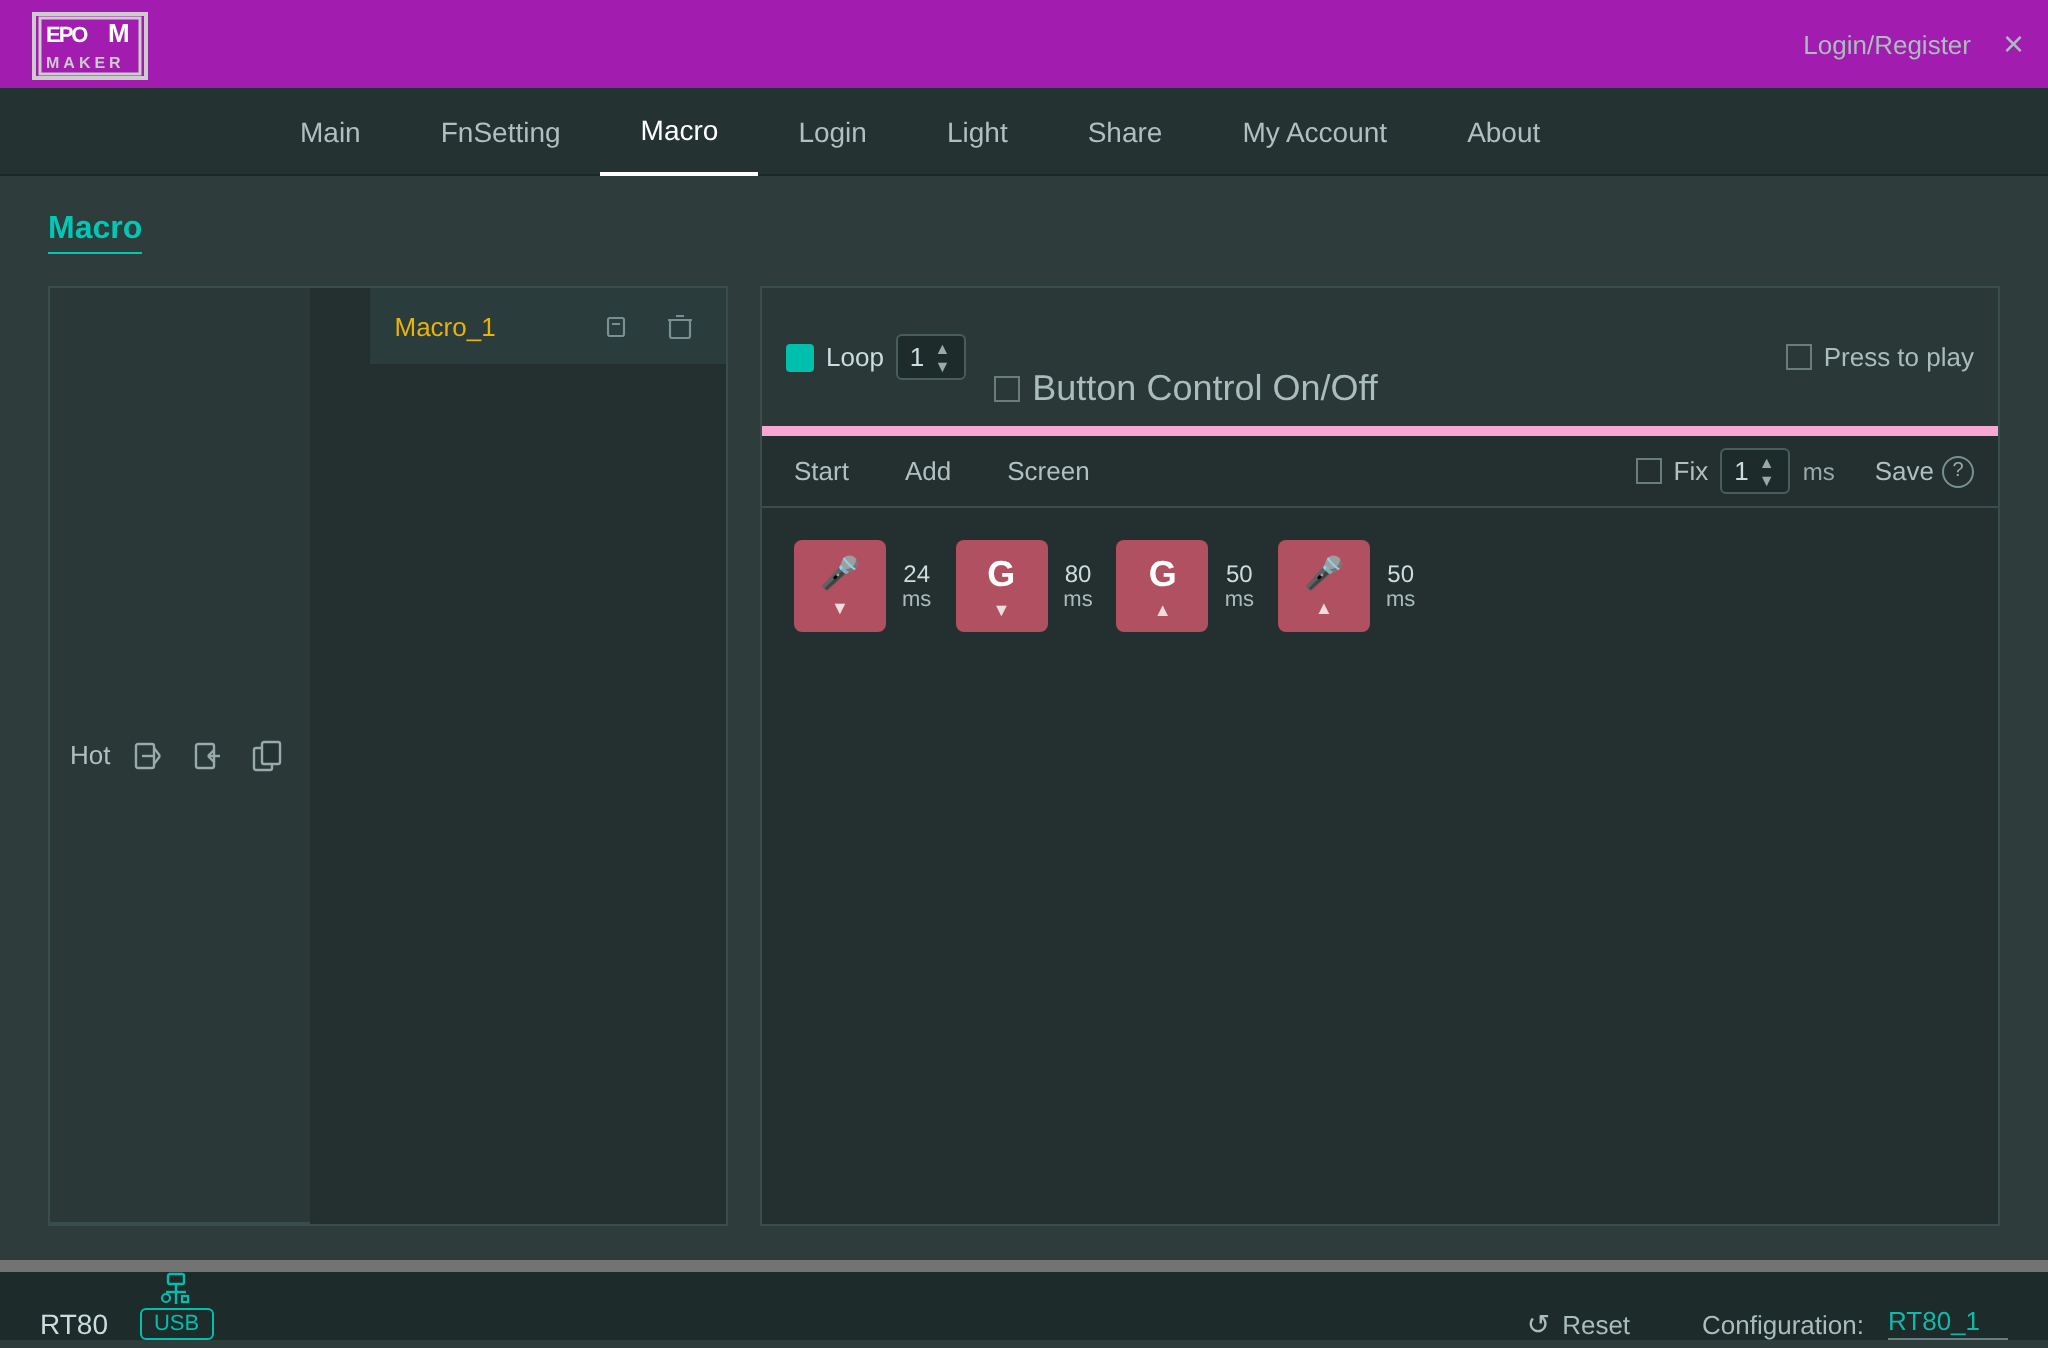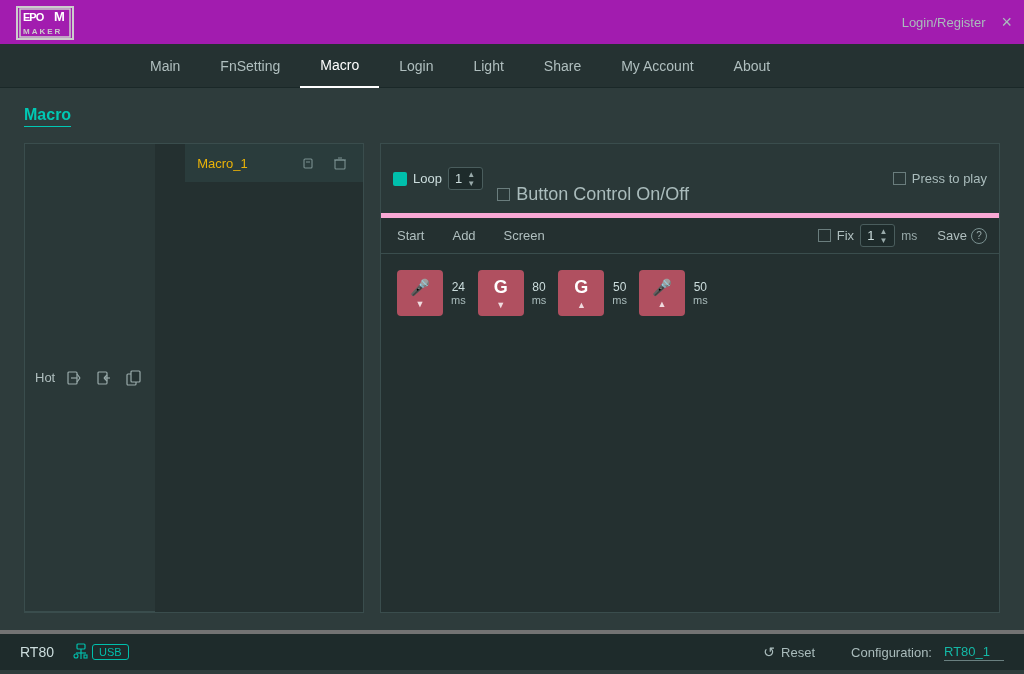--- a/index.html
+++ b/index.html
@@ -333,43 +333,43 @@
       font-size: 11px;
       color: #aabcbc;
     }
     .key-delay .delay-val { font-size: 12px; color: #cdd; }
 
     
     #bottom-bar {
       height: 40px;
       background: #1e2b2b;
       display: flex;
-      align-items: center;
+      align-items: flex-end;
       padding: 0 20px;
       gap: 12px;
-      border-top: 4px solid #737373;
+      border-top: 6px solid #737373;
     }
     #bottom-bar .device-name {
       font-size: 14px;
       color: #cdd;
       margin-right: 4px;
     }
     .usb-badge {
       border: 1px solid #00bfac;
       border-radius: 3px;
       padding: 1px 6px;
       font-size: 11px;
       color: #00bfac;
       display: flex;
       flex-direction: column;
       align-items: center;
     }
     .usb-icon-area {
       display: flex;
-      flex-direction: row;
+      flex-direction: column;
       align-items: center;
     }
 
     .reset-btn {
       margin-left: auto;
       display: flex;
       align-items: center;
       gap: 6px;
       font-size: 13px;
       color: #aabcbc;

